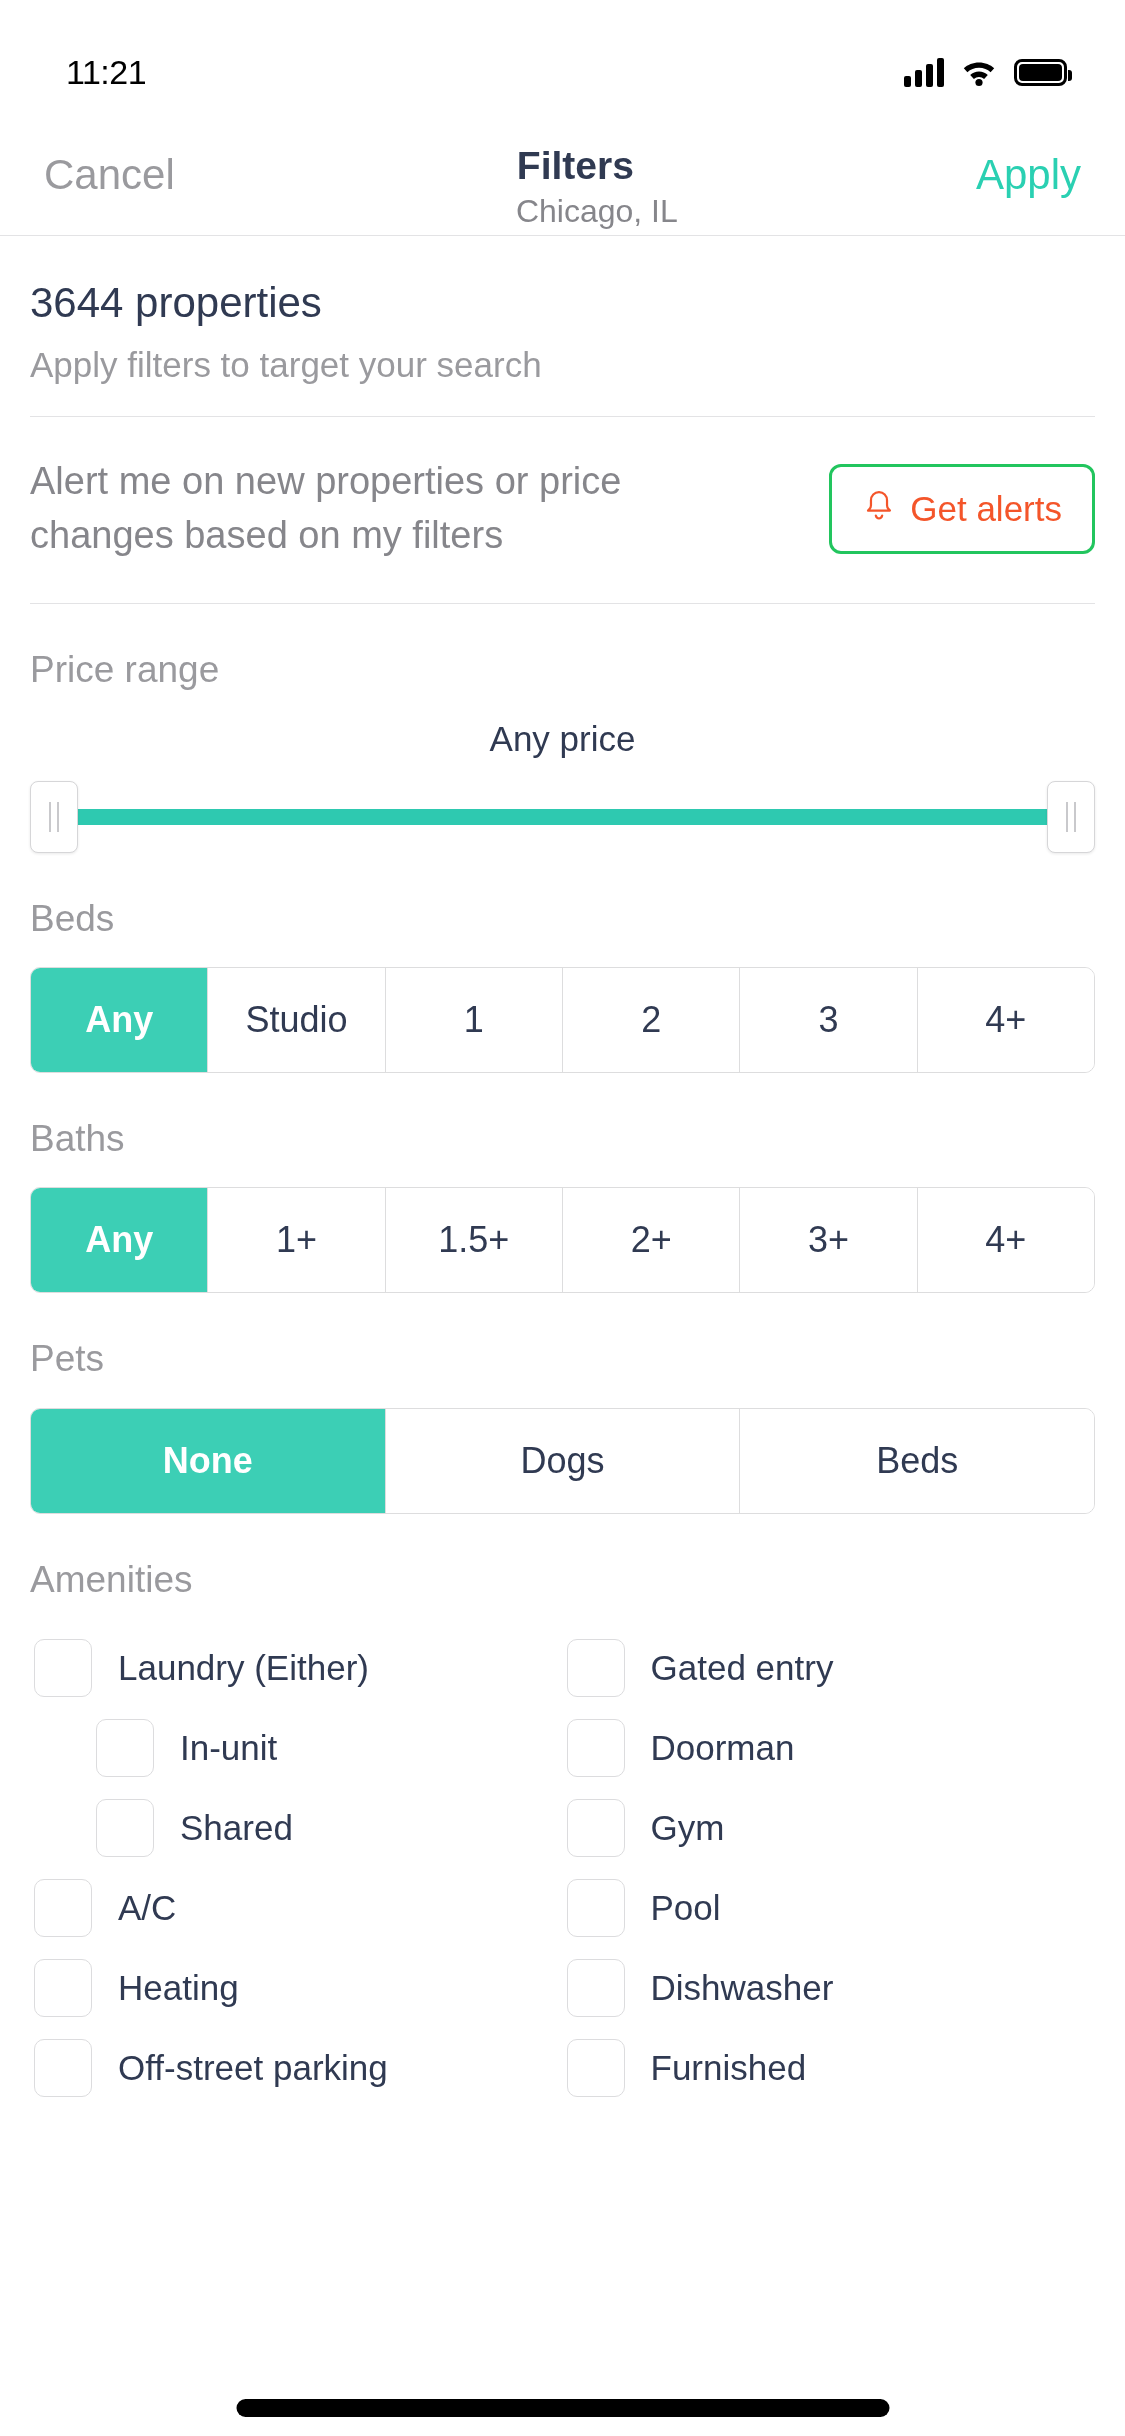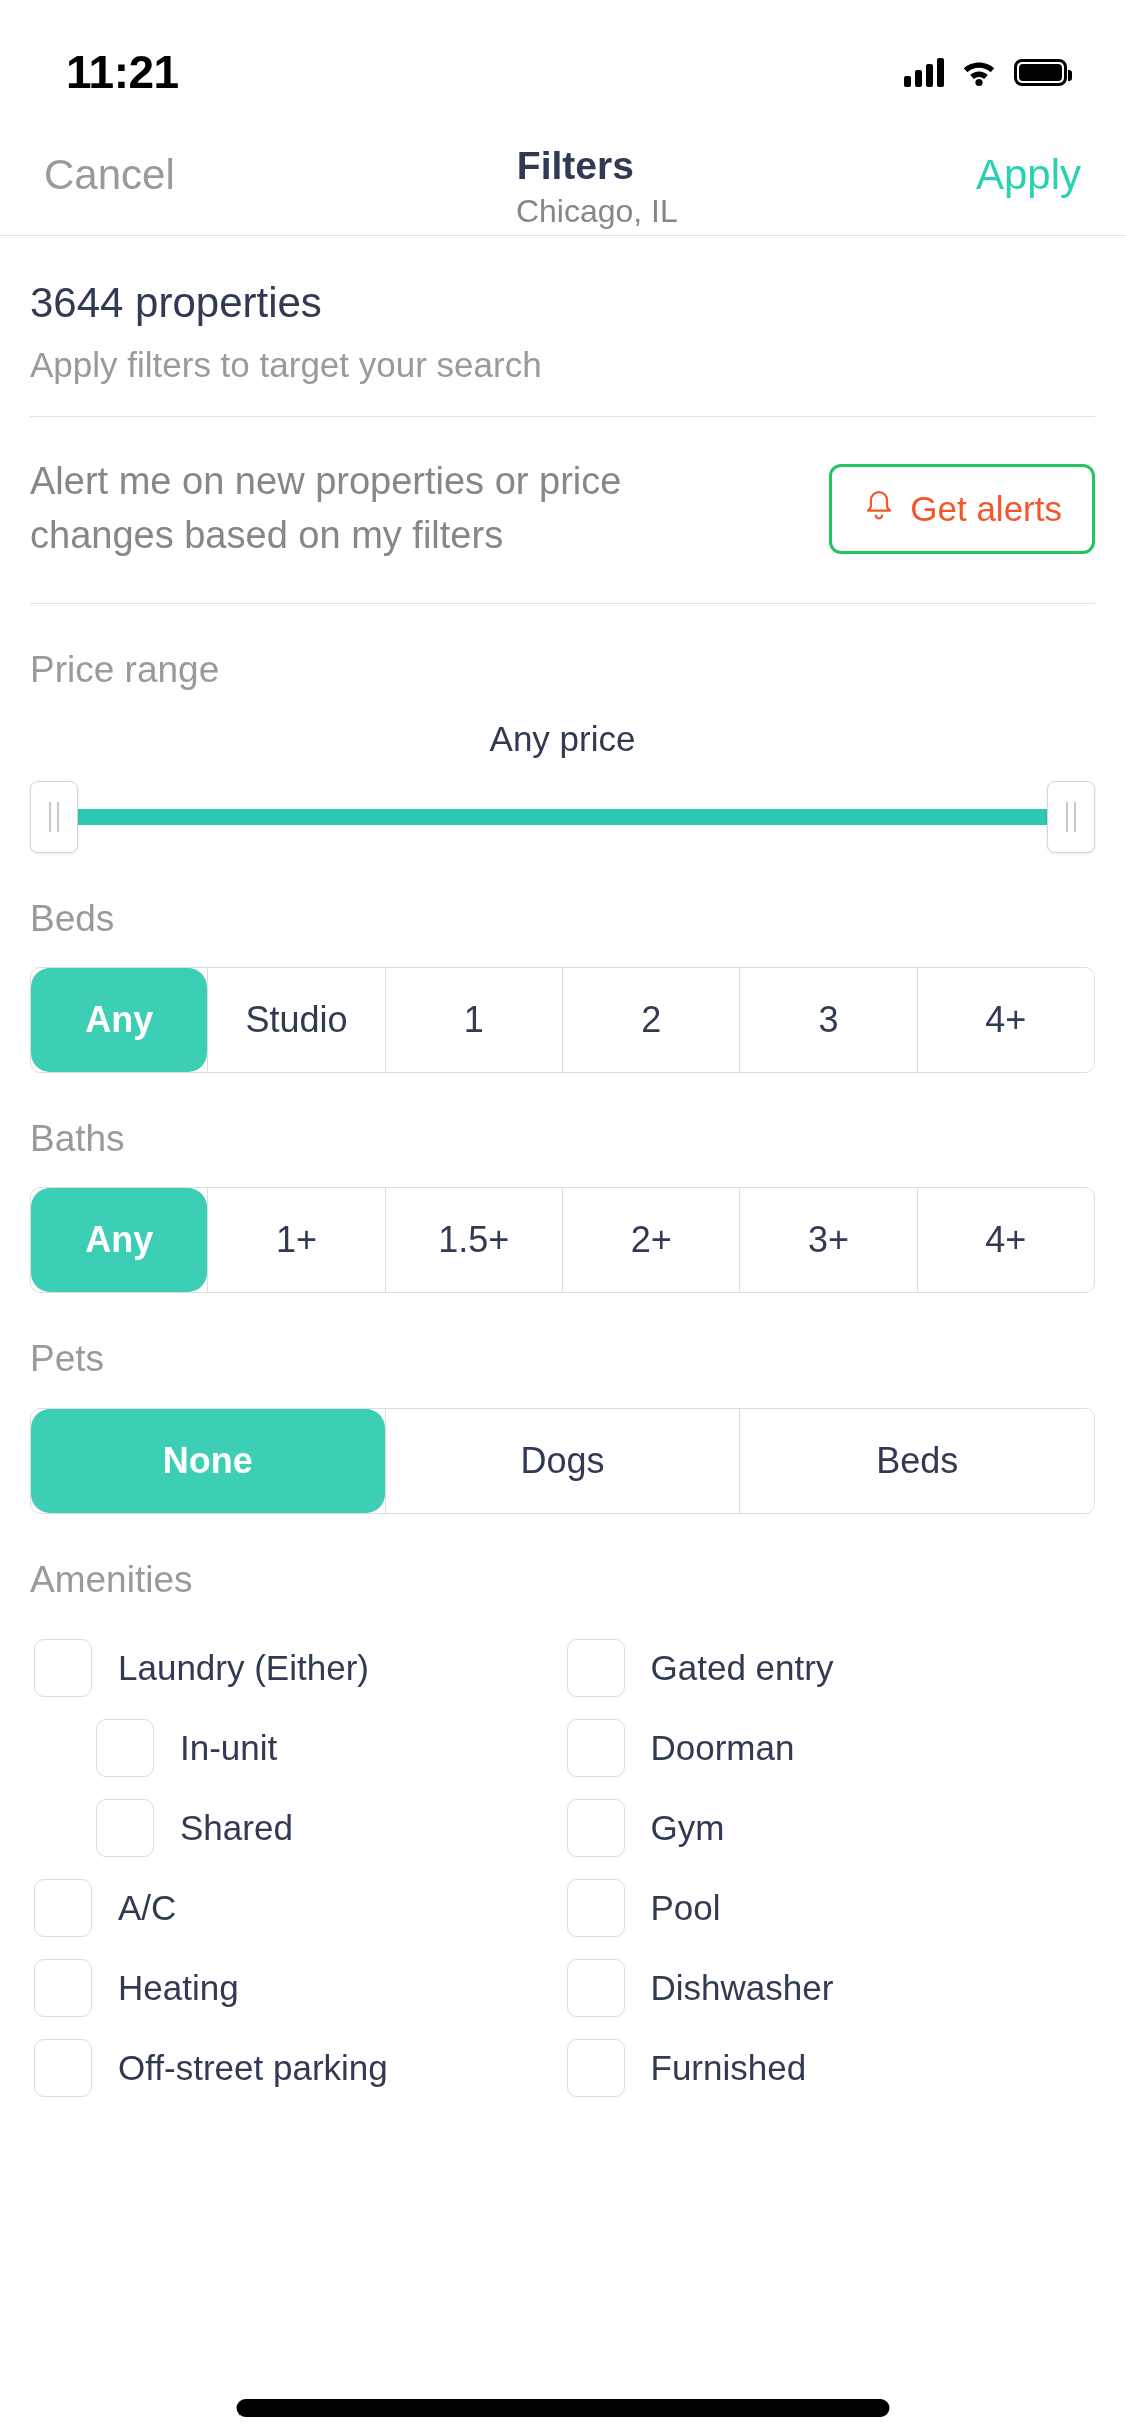--- a/index.html
+++ b/index.html
@@ -11,21 +11,21 @@
   }
   .phone { position:relative; width:1125px; height:2436px; background:#fff; }
 
   
   .statusbar {
     position:relative; height:132px;
     display:flex; align-items:center; justify-content:space-between;
     padding:0 58px 0 66px;
   }
   .status-time {
-    font-size:46px; font-weight:bold; color:#000;
+    font-size:34px; font-weight:normal; color:#000;
     letter-spacing:-0.5px; margin-top:12px;
   }
   .status-icons { display:flex; align-items:center; gap:16px; margin-top:12px; }
 
   .sig { display:flex; align-items:flex-end; gap:4px; height:30px; }
   .sig i { display:block; width:7px; background:#000; border-radius:2px; }
   .sig i:nth-child(1){height:11px;}
   .sig i:nth-child(2){height:17px;}
   .sig i:nth-child(3){height:23px;}
   .sig i:nth-child(4){height:29px;}
@@ -110,21 +110,21 @@
     border:1px solid #ddddde; border-radius:10px; overflow:hidden;
     background:#fff;
   }
   .seg {
     flex:1; height:104px;
     display:flex; align-items:center; justify-content:center;
     font-size:36px; color:#303a52;
     border-left:1px solid #ddddde; background:#fff;
   }
   .seg:first-child { border-left:none; }
-  .seg.active { background:#3ccfb5; color:#fff; font-weight:bold;border-radius:19px; }
+  .seg.active { background:#3ccfb5; color:#fff; font-weight:bold; }
 
   
   .amenities-grid {
     display:grid; grid-template-columns:1fr 1fr;
     margin-top:26px;
   }
   .amen-item {
     display:flex; align-items:center; gap:26px;
     height:80px; padding-left:4px;
   }

